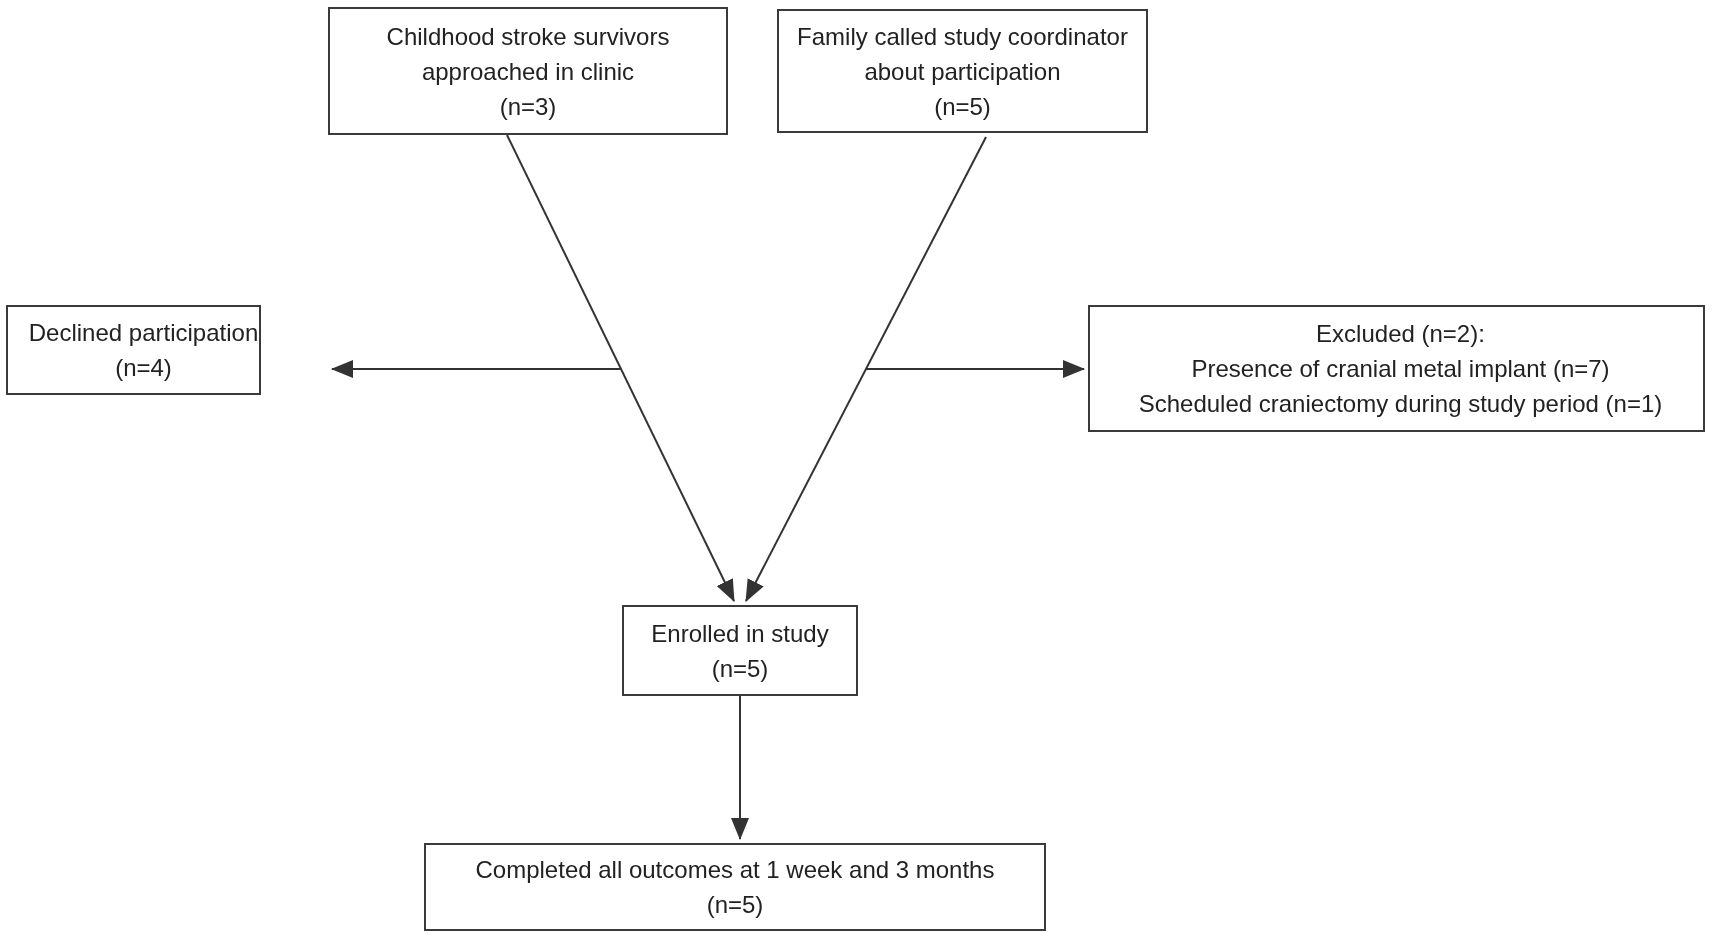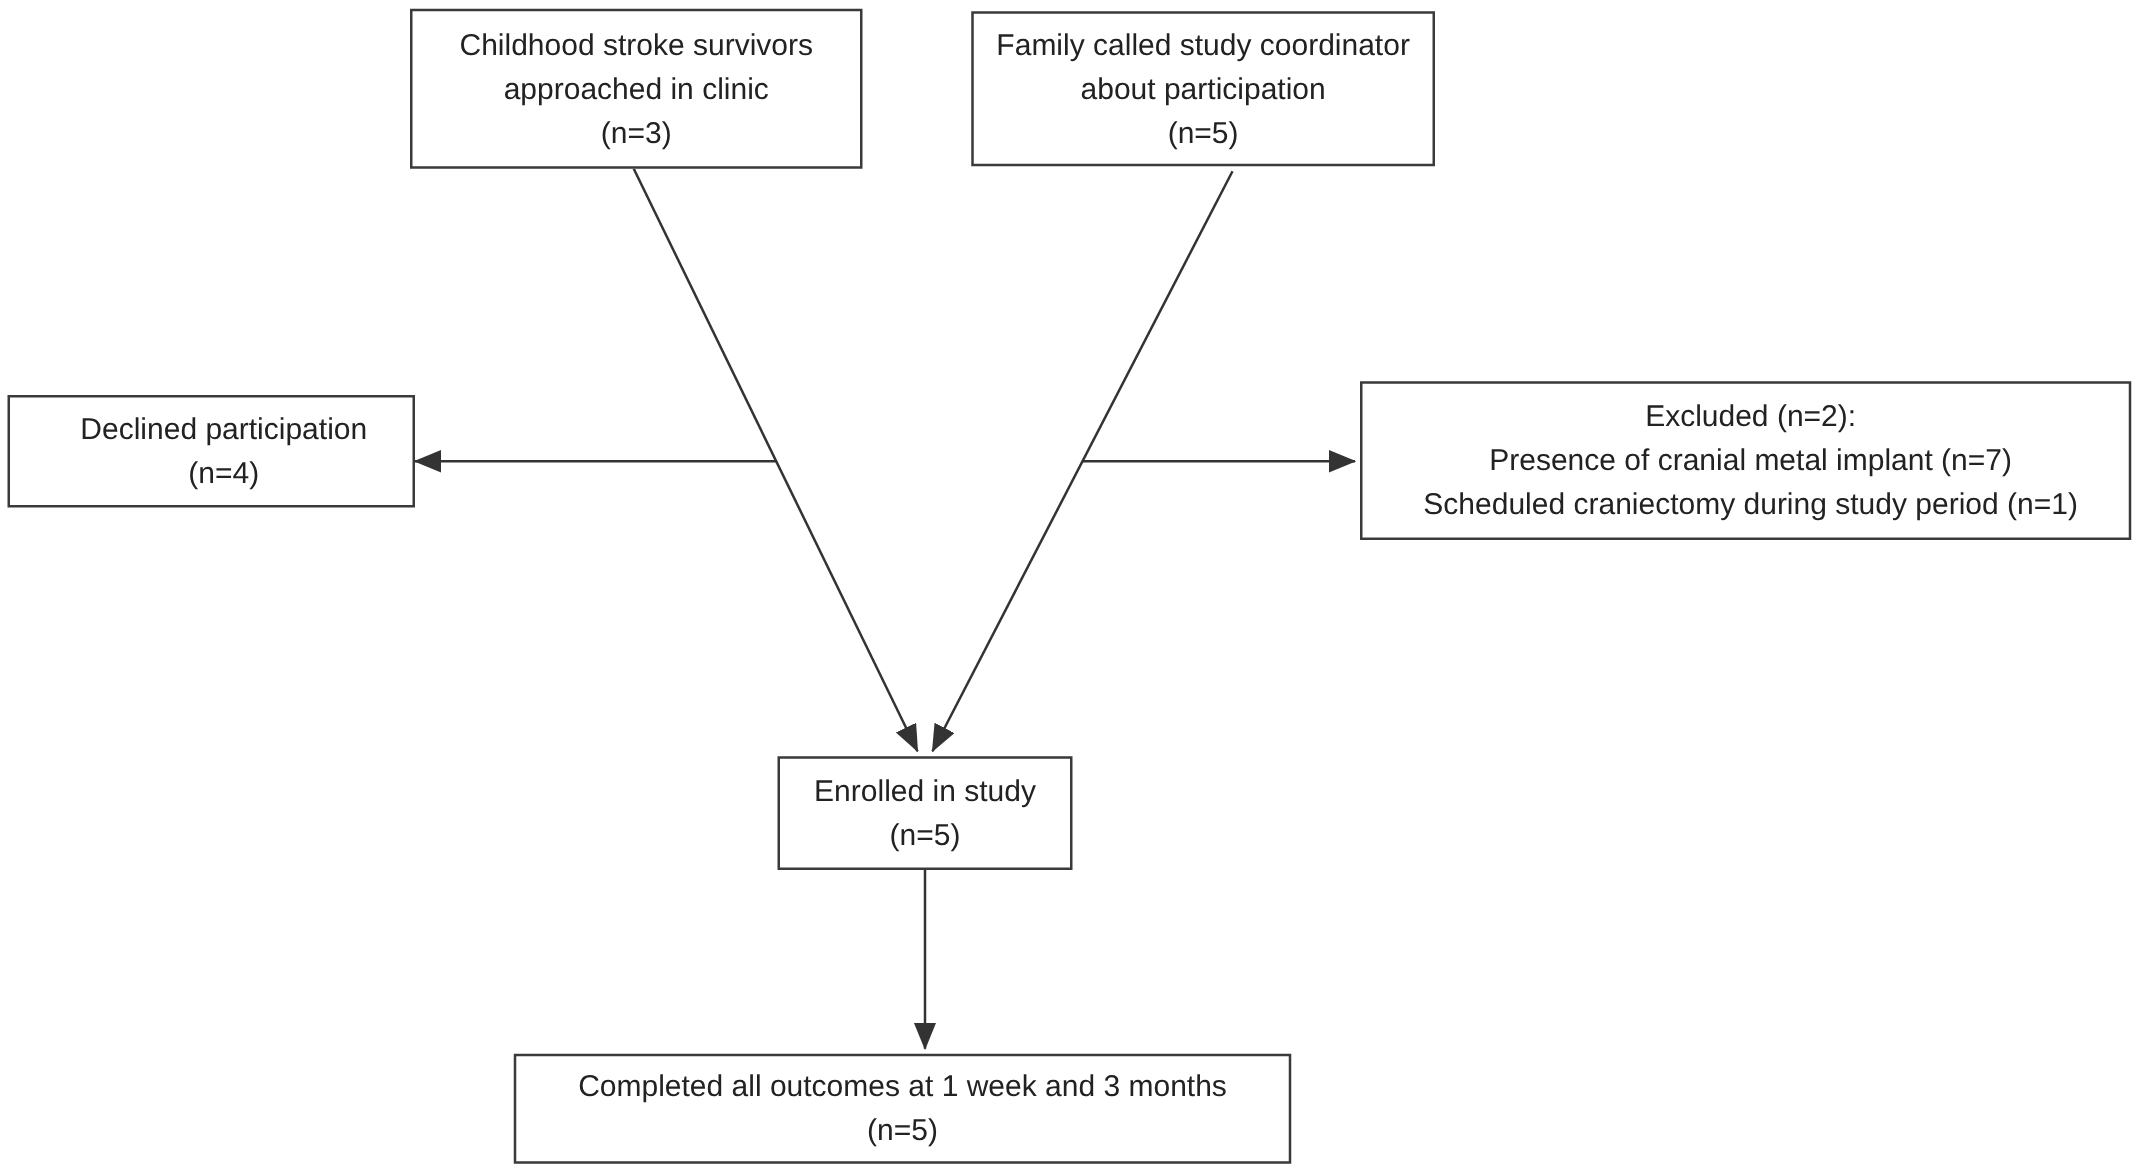--- a/index.html
+++ b/index.html
@@ -35,26 +35,26 @@
     color: #222222;
     font-size: 24px;
     line-height: 35px;
   }
   .flow-box.left-align {
     align-items: center;
     text-align: left;
     padding-left: 18px;
     padding-right: 10px;
   }
-  .box-approached { left: 328px; top: 7px;   width: 362px; height: 128px; }
+  .box-approached { left: 328px; top: 7px;   width: 400px; height: 128px; }
   .box-family    { left: 777px; top: 9px;   width: 371px; height: 124px; }
-  .box-declined  { left: 6px;   top: 316px; width: 326px; height: 90px; padding-left: 20px;  }
+  .box-declined  { left: 6px;   top: 305px; width: 255px; height: 90px; padding-left: 20px;  }
   .box-excluded  { left: 1088px;top: 305px; width: 617px; height: 127px; }
   .box-enrolled  { left: 622px; top: 605px; width: 236px; height: 91px;  }
-  .box-completed { left: 411px; top: 843px; width: 622px; height: 88px;  }
+  .box-completed { left: 424px; top: 843px; width: 622px; height: 88px;  }
   .box-line { white-space: nowrap; }
 </style>
 </head>
 <body>
 
 <div class="canvas">
 
   <svg class="arrow-layer" viewBox="0 0 1713 935" xmlns="http://www.w3.org/2000/svg">
     <defs>
       <marker id="ah" markerWidth="12" markerHeight="10" refX="10.5" refY="4.5" orient="auto">

